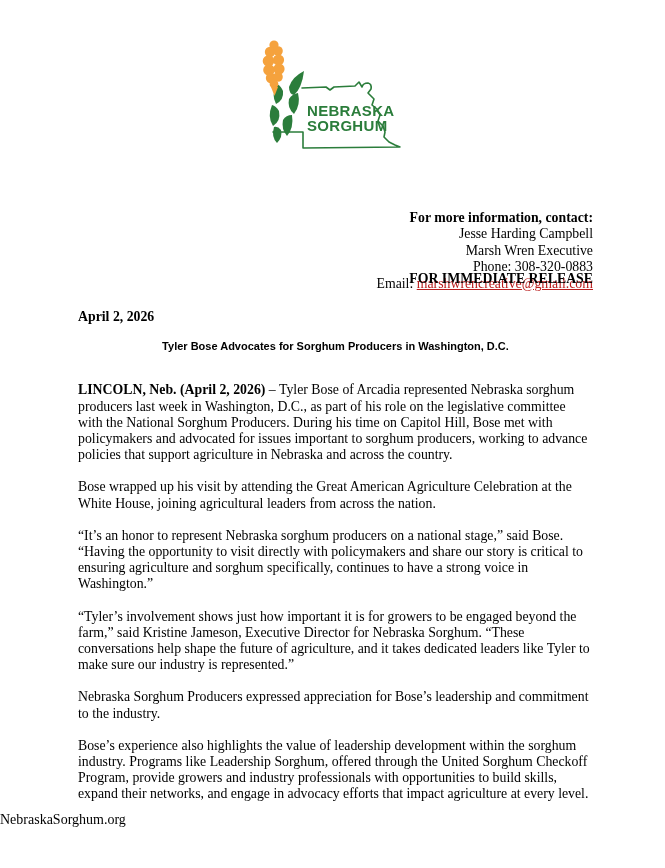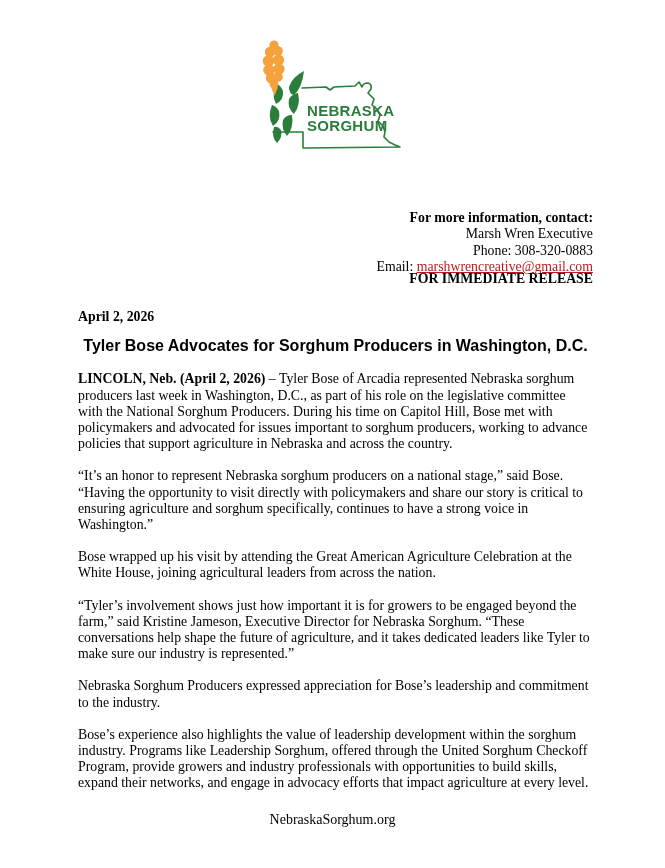--- a/index.html
+++ b/index.html
@@ -34,32 +34,31 @@
   }
   .content {
     position:absolute;
     top:271px; left:78px; width:515px;
   }
   .release-label { font-weight:bold;text-align:right; }
   .date { font-weight:bold; margin-top:22px; }
   .headline {
     font-family:"Liberation Sans", sans-serif;
     font-weight:bold;
-    font-size:16px;
+    font-size:11px;
     text-align:center;
     margin-top:13px;
     line-height:16px;
   }
   p.body-p { margin:16px 0 0 0; }
-  p.body-p.first { margin-top:17px; }
+  p.body-p.first { margin-top:28px; }
   .lead-bold { font-weight:bold; }
   .footer {
     position:absolute;
     top:812px; left:0; width:100%;
-    text-align:center;
     font-size:14px;
   }
 </style>
 </head>
 <body>
 
 <div class="page">
 
   <div class="logo-wrap">
     <svg width="172" height="118" viewBox="0 0 172 118" xmlns="http://www.w3.org/2000/svg">
@@ -89,33 +88,34 @@
         <circle cx="13" cy="40" r="5.2"></circle>
           <circle cx="20" cy="39" r="4.8"></circle>
         <circle cx="16" cy="46" r="4.4"></circle>
         <path d="M13,49 L20,49 L16.5,58 Z"></path>
       </g>
     </svg>
   </div>
 
   <div class="contact">
     <div class="line bold">For more information, contact:</div>
+    <div class="line">Jesse Harding Campbell</div>
     <div class="line">Marsh Wren Executive</div>
     <div class="line">Phone: 308-320-0883</div>
     <div class="line"><span>Email: </span><a href="#">marshwrencreative@gmail.com</a></div>
   </div>
 
   <div class="content">
     <div class="release-label">FOR IMMEDIATE RELEASE</div>
     <div class="date">April 2, 2026</div>
     <div class="headline">Tyler Bose Advocates for Sorghum Producers in Washington, D.C.</div>
 
     <p class="body-p first"><span class="lead-bold">LINCOLN, Neb. (April 2, 2026)</span><span> – Tyler Bose of Arcadia represented Nebraska sorghum producers last week in Washington, D.C., as part of his role on the legislative committee with the National Sorghum Producers. During his time on Capitol Hill, Bose met with policymakers and advocated for issues important to sorghum producers, working to advance policies that support agriculture in Nebraska and across the country.</span></p>
+    <p class="body-p">Bose wrapped up his visit by attending the Great American Agriculture Celebration at the White House, joining agricultural leaders from across the nation.</p>
     <p class="body-p">“It’s an honor to represent Nebraska sorghum producers on a national stage,” said Bose. “Having the opportunity to visit directly with policymakers and share our story is critical to ensuring agriculture and sorghum specifically, continues to have a strong voice in Washington.”</p>
-    <p class="body-p">Bose wrapped up his visit by attending the Great American Agriculture Celebration at the White House, joining agricultural leaders from across the nation.</p>
     <p class="body-p">“Tyler’s involvement shows just how important it is for growers to be engaged beyond the farm,” said Kristine Jameson, Executive Director for Nebraska Sorghum. “These conversations help shape the future of agriculture, and it takes dedicated leaders like Tyler to make sure our industry is represented.”</p>
     <p class="body-p">Nebraska Sorghum Producers expressed appreciation for Bose’s leadership and commitment to the industry.</p>
     <p class="body-p">Bose’s experience also highlights the value of leadership development within the sorghum industry. Programs like Leadership Sorghum, offered through the United Sorghum Checkoff Program, provide growers and industry professionals with opportunities to build skills, expand their networks, and engage in advocacy efforts that impact agriculture at every level.</p>
   </div>
 
   <div class="footer">NebraskaSorghum.org</div>
 
 </div>
 
 </body></html>

